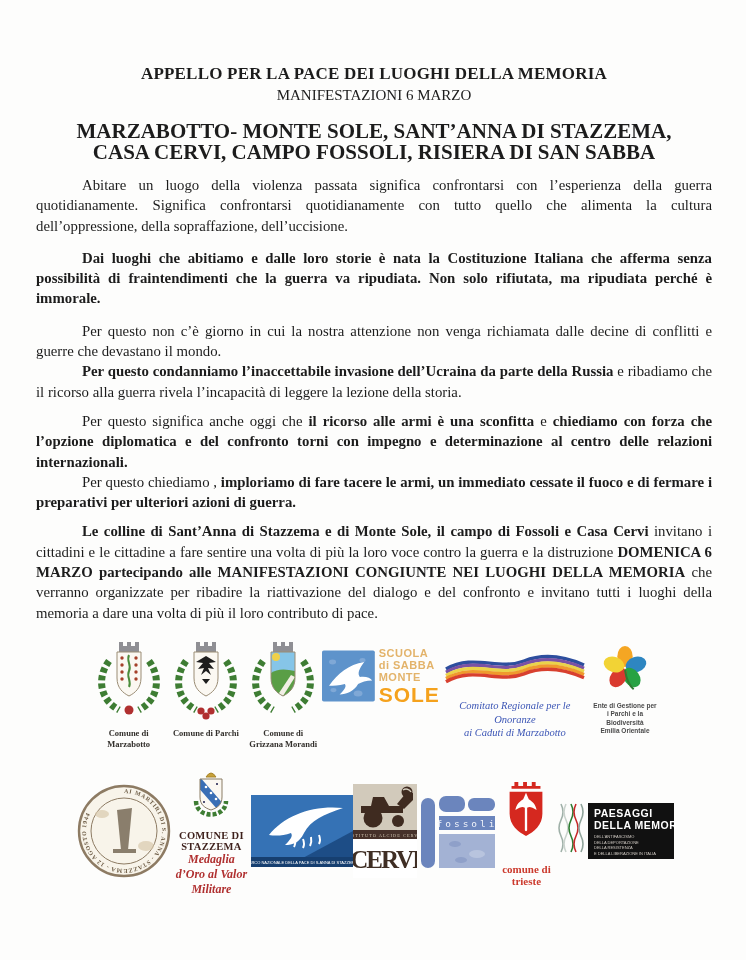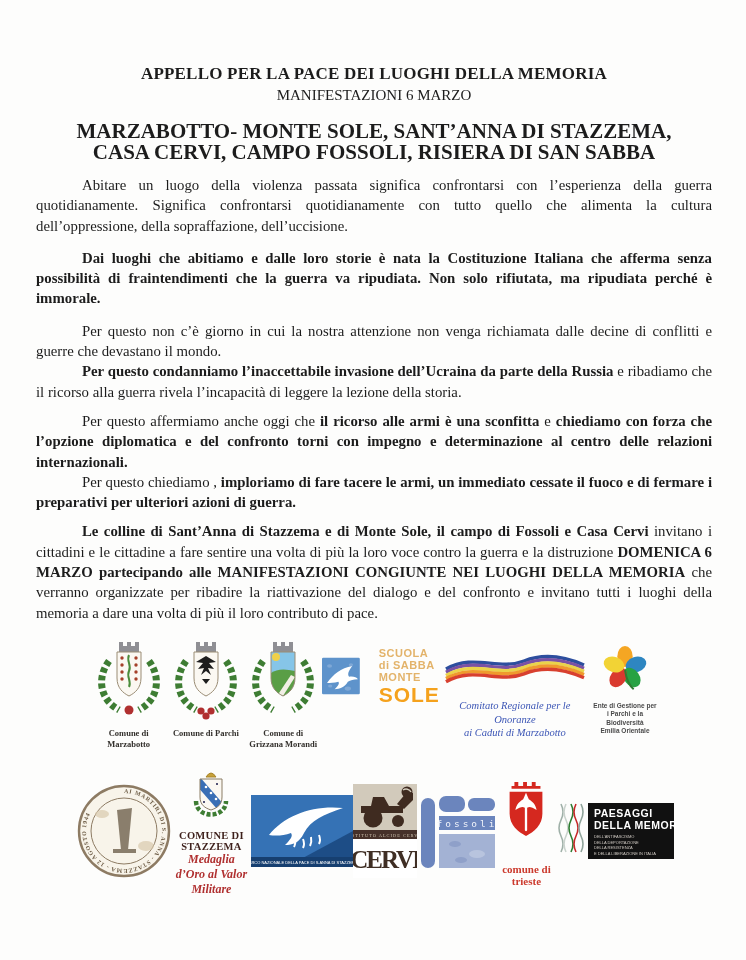--- a/index.html
+++ b/index.html
@@ -22,21 +22,21 @@
 
   
   .logo-row1 { margin:16px 52px 0 54px; display:flex; justify-content:space-between; align-items:flex-start; }
   .logo-row2 { margin:20px 36px 0 40px; display:flex; justify-content:space-between; align-items:center; }
   .logo { text-align:center; }
 
   .crest-item { width:86px; }
   .crest-caption { font-size:8.5px; font-weight:bold; color:#33302c; margin-top:1px; line-height:1.25; }
 
   .scuola { width:118px; display:flex; margin-top:8px; text-align:left; }
-  .scuola-text { padding-left:19px; font-family:"Liberation Sans", sans-serif; line-height:1.0; }
+  .scuola-text { padding-left:4px; font-family:"Liberation Sans", sans-serif; line-height:1.0; }
   .scuola-line { font-size:11px; font-weight:bold; color:#e3b36a; letter-spacing:.5px; margin-top:1px; }
   .scuola-sole { font-size:21px; font-weight:bold; color:#f5a21d; letter-spacing:1px; margin-top:1px; }
 
   .comitato { width:152px; margin-top:14px; }
   .com-script { font-style:italic; font-weight:normal; color:#3b55b5; font-size:10.5px; line-height:1.3; }
 
   .clover-item { width:78px; margin-top:5px; }
   .clover-caption { font-size:6.5px; font-weight:bold; color:#4a4a4a; line-height:1.3; margin-top:2px; font-family:"Liberation Sans", sans-serif; }
 
   .seal-item { width:98px; }
@@ -62,21 +62,21 @@
     <div class="places">
       <div>MARZABOTTO- MONTE SOLE, SANT’ANNA DI STAZZEMA,</div>
       <div>CASA CERVI, CAMPO FOSSOLI, RISIERA DI SAN SABBA</div>
     </div>
 
     <div class="bodytext">
       <p class="gap"><span>Abitare un luogo della violenza passata significa confrontarsi con l’esperienza della guerra quotidianamente. Significa confrontarsi quotidianamente con tutto quello che alimenta la cultura dell’oppressione, della sopraffazione, dell’uccisione.</span></p>
       <p class="gap b"><span>Dai luoghi che abitiamo e dalle loro storie è nata la Costituzione Italiana che afferma senza possibilità di fraintendimenti che la guerra va ripudiata. Non solo rifiutata, ma ripudiata perché è immorale.</span></p>
       <p class="gap"><span>Per questo non c’è giorno in cui la nostra attenzione non venga richiamata dalle decine di conflitti e guerre che devastano il mondo.</span></p>
       <p><span class="b">Per questo condanniamo l’inaccettabile invasione dell’Ucraina da parte della Russia</span><span> e ribadiamo che il ricorso alla guerra rivela l’incapacità di leggere la lezione della storia.</span></p>
-      <p class="gap-sm"><span>Per questo affermiamo anche oggi che </span><span class="b">il ricorso alle armi è una sconfitta</span><span> e </span><span class="b">chiediamo con forza che l’opzione diplomatica e del confronto torni con impegno e determinazione al centro delle relazioni internazionali.</span></p>
+      <p class="gap-sm"><span>Per questo significa anche oggi che </span><span class="b">il ricorso alle armi è una sconfitta</span><span> e </span><span class="b">chiediamo con forza che l’opzione diplomatica e del confronto torni con impegno e determinazione al centro delle relazioni internazionali.</span></p>
       <p><span>Per questo chiediamo , </span><span class="b">imploriamo di fare tacere le armi, un immediato cessate il fuoco e di fermare i preparativi per ulteriori azioni di guerra.</span></p>
       <p class="gap-sm"><span class="b">Le colline di Sant’Anna di Stazzema e di Monte Sole, il campo di Fossoli e Casa Cervi</span><span> invitano i cittadini e le cittadine a fare sentire una volta di più la loro voce contro la guerra e la distruzione </span><span class="b">DOMENICA 6 MARZO partecipando alle MANIFESTAZIONI CONGIUNTE NEI LUOGHI DELLA MEMORIA</span><span> che verranno organizzate per ribadire la riattivazione del dialogo e del confronto e invitano tutti i luoghi della memoria a dare una volta di più il loro contributo di pace.</span></p>
     </div>
 
     <div class="logo-row1">
 
       <div class="logo crest-item">
         <svg width="72" height="84" viewBox="0 0 72 84">
           <path d="M26,3 h4 v4 h4 v-4 h4 v4 h4 v-4 h4 v10 h-20 z" fill="#8f8f94"></path>
           <path d="M16,22 C4,38 6,60 26,71" fill="none" stroke="#3e7d33" stroke-width="7" stroke-dasharray="5 3"></path>

